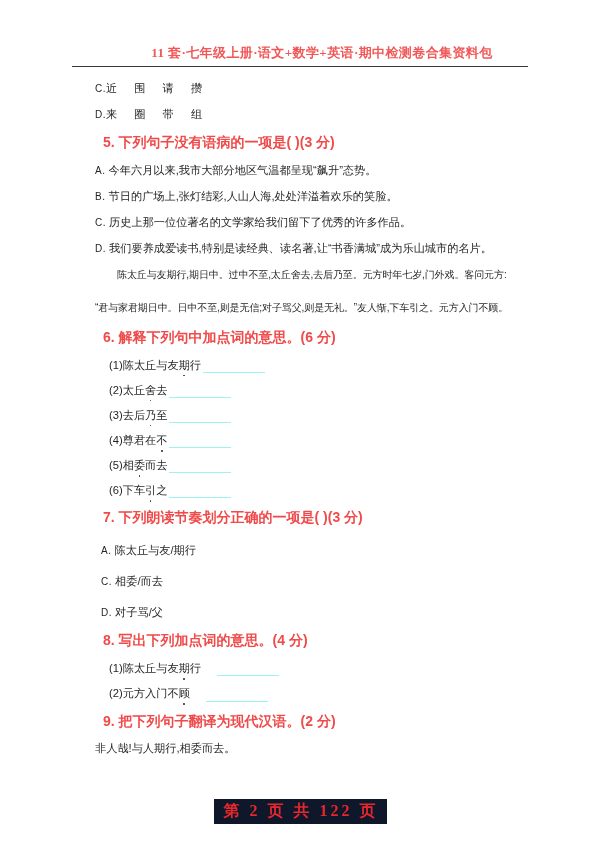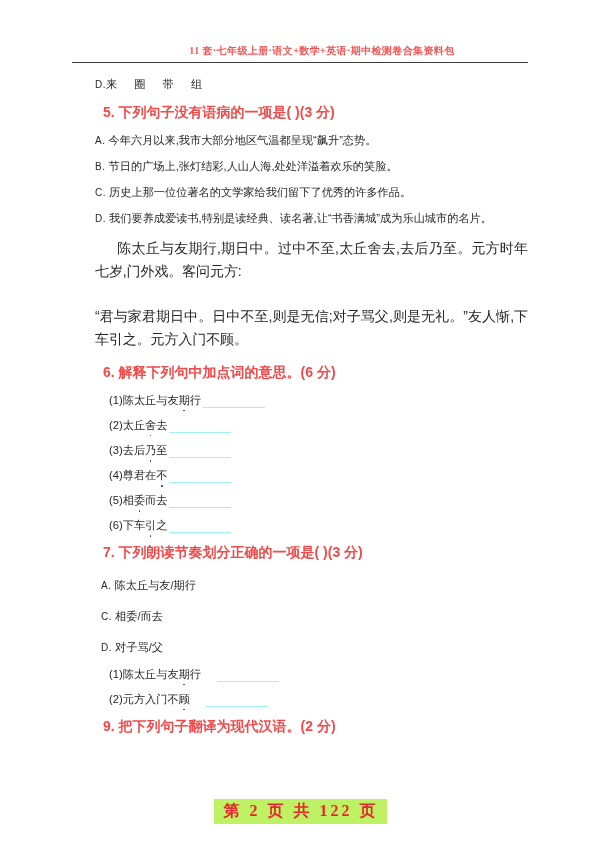--- a/index.html
+++ b/index.html
@@ -16,21 +16,21 @@
     position: relative;
   }
 
   
   .page-header {
     padding-top: 45px;
     text-align: center;
   }
   .header-title {
     font-family: "Liberation Serif", "DejaVu Serif", serif;
-    font-size: 10px;
+    font-size: 13px;
     font-weight: 700;
     color: #f25757;
     letter-spacing: 0.4px;
     line-height: 1.2;
     white-space: nowrap;
     padding-left: 44px;
   }
   .header-rule {
     width: 456px;
     height: 1px;
@@ -73,21 +73,21 @@
 
   
   .sec-head {
     font-size: 11.2px;
     margin: 0 0 11px 0;
     color: #262626;
   }
 
   
   .passage {
-    font-size: 14px;
+    font-size: 10px;
     line-height: 1.62;
     margin: 0 0 12px 0;
     color: #262626;
     text-align: justify;
     letter-spacing: -0.1px;
   }
   .passage .indent {
     display: inline-block;
     width: 22px;
   }
@@ -150,41 +150,44 @@
   
   .page-footer {
     position: absolute;
     left: 0;
     right: 0;
     bottom: 24px;
     text-align: center;
   }
   .footer-pill {
     display: inline-block;
-    background: #bef264;
+    background: #0f172a;
     color: #e8272c;
     font-family: "Liberation Serif", "DejaVu Serif", serif;
     font-size: 16px;
     font-weight: 700;
     letter-spacing: 3px;
     padding: 2px 8px 3px 10px;
     line-height: 1.25;
   }
 </style>
 </head>
 <body>
 
 <div class="page-header">
   <div class="header-title">11 套·七年级上册·语文+数学+英语·期中检测卷合集资料包</div>
   <div class="header-rule"></div>
 </div>
 
 <div class="doc-body">
 
   <div class="line">
+    <span class="opt-letter">C.</span><span class="spaced">近 围 请 攒</span>
+  </div>
+  <div class="line">
     <span class="opt-letter">D.</span><span class="spaced">来 圈 带 组</span>
   </div>
 
   <div class="q-head">5. 下列句子没有语病的一项是(     )(3 分)</div>
 
   <div class="line">
     <span class="opt-letter">A.</span>
     <span>今年六月以来,我市大部分地区气温都呈现“飙升”态势。</span>
   </div>
   <div class="line">
@@ -260,35 +263,37 @@
   </div>
   <div class="opt">
     <span class="opt-letter">C.</span>
     <span>相委/而去</span>
   </div>
   <div class="opt">
     <span class="opt-letter">D.</span>
     <span>对子骂/父</span>
   </div>
 
+  <div class="q-head">8. 写出下列加点词的意思。(4 分)</div>
 
   <div class="subitem">
     <span class="stem">(1)</span>
       <span class="stem">陈太丘与友</span>
       <span class="stem dot">期</span>
       <span class="stem">行</span>
       <span class="blank w2"></span>
   </div>
   <div class="subitem">
     <span class="stem">(2)</span>
       <span class="stem">元方入门不</span>
       <span class="stem dot">顾</span>
       <span class="stem"></span>
       <span class="blank w2"></span>
   </div>
 
   <div class="q-head">9. 把下列句子翻译为现代汉语。(2 分)</div>
+  <div class="plain-sentence">非人哉!与人期行,相委而去。</div>
 
 </div>
 
 <div class="page-footer">
   <span class="footer-pill">第 2 页 共 122 页</span>
 </div>
 
 </body></html>

